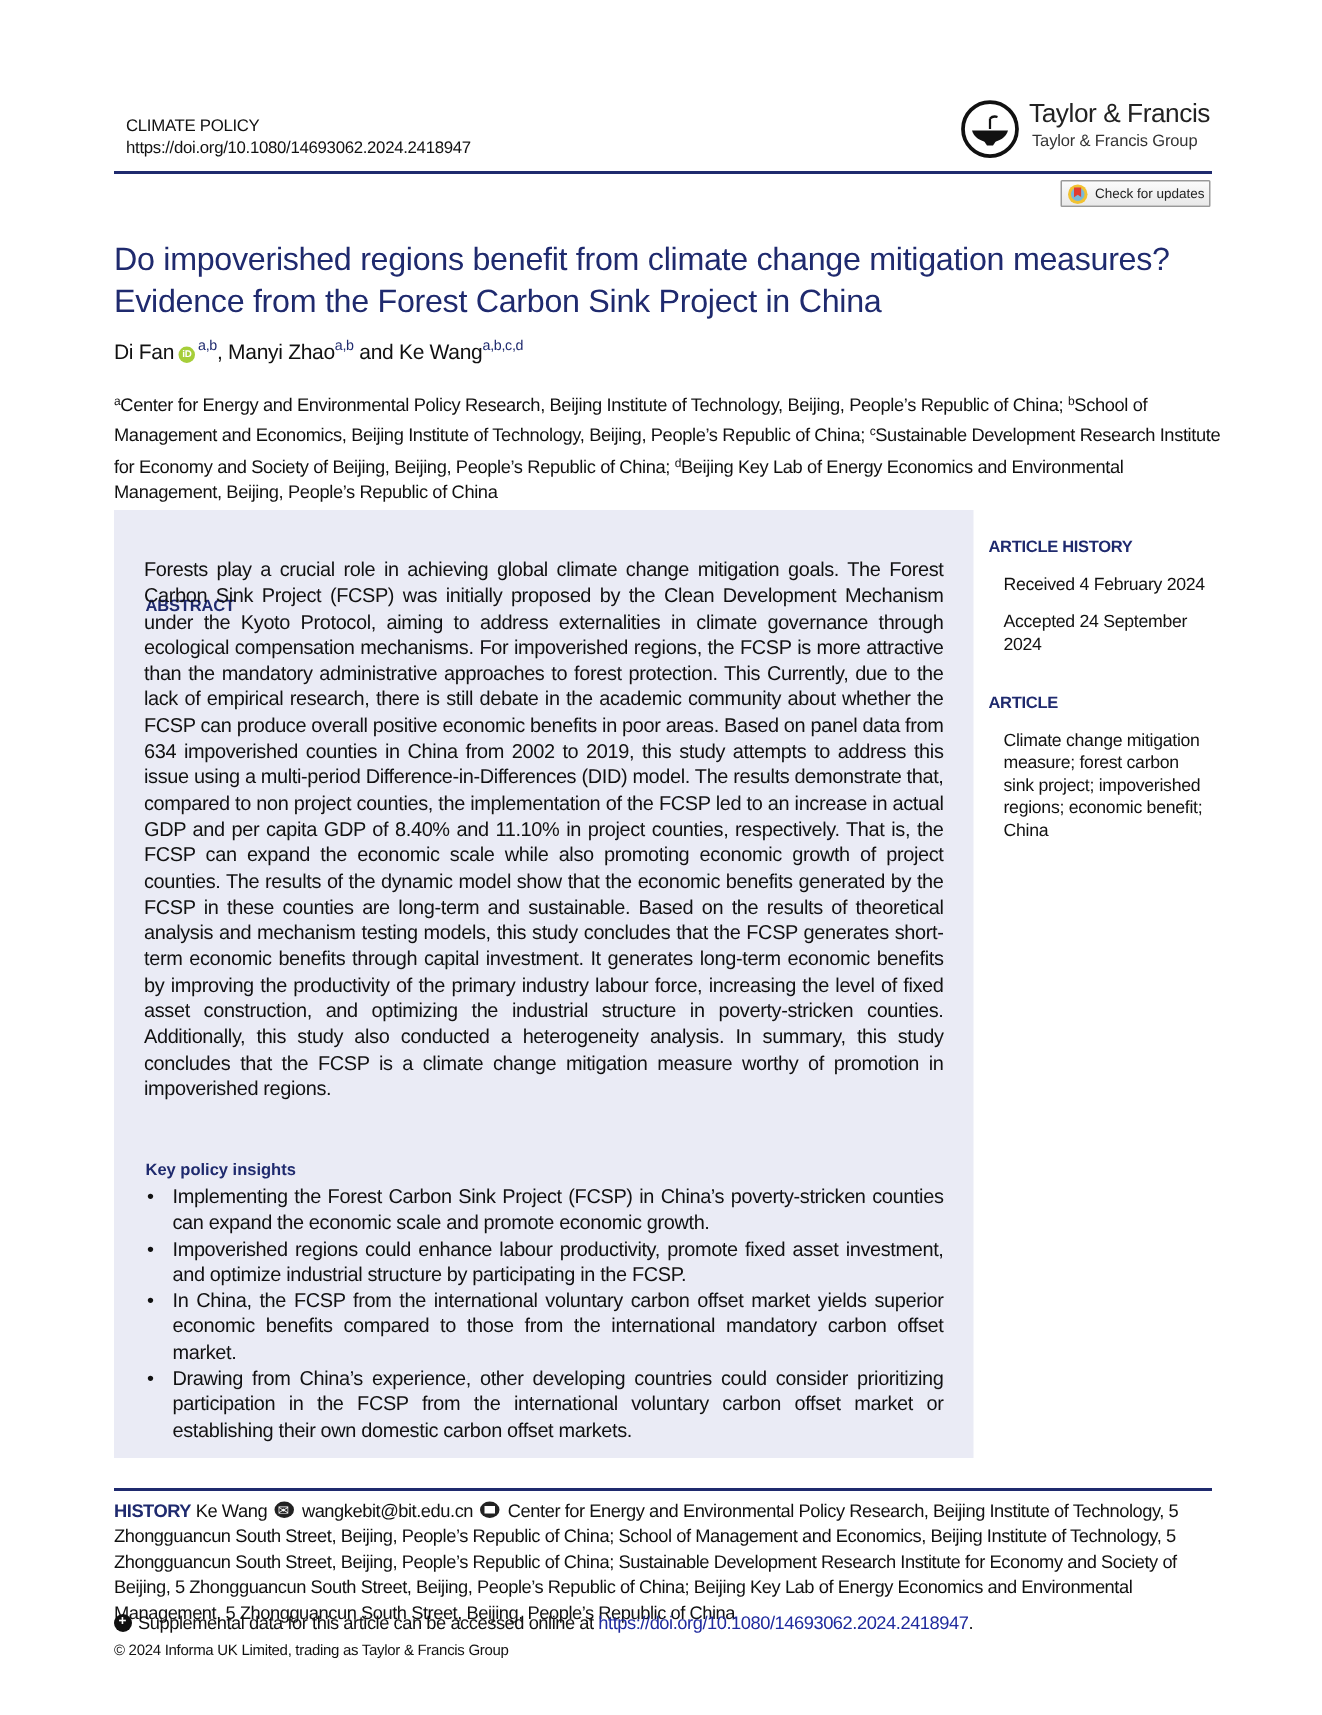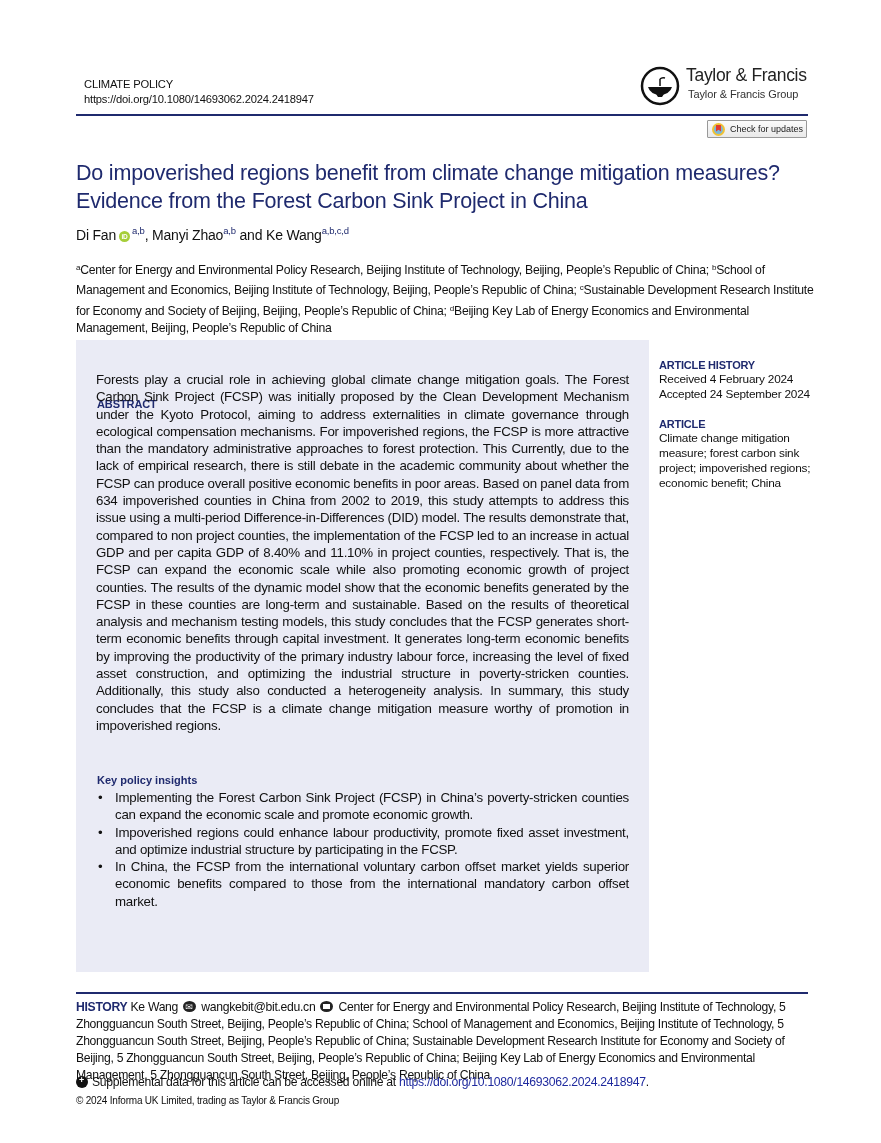--- a/index.html
+++ b/index.html
@@ -33,21 +33,21 @@
   .abs-head { position:absolute; left:97px; top:358px; font-size:11px; font-weight:bold; color:#1f2a6e; letter-spacing:-0.1px;margin-top:40px; }
   .abs-text { position:absolute; left:96px; top:371px; width:533px; font-size:13.3px; line-height:17.3px; color:#111; text-align:justify; letter-spacing:-0.25px; }
   .kpi-head { position:absolute; left:97px; top:774px; font-size:11px; font-weight:bold; color:#1f2a6e; }
   .kpi-list { position:absolute; left:96px; top:789px; width:533px; margin:0; padding:0; list-style:none; font-size:13.3px; line-height:17.3px; color:#111; letter-spacing:-0.25px; }
   .kpi-list li { position:relative; padding-left:19px; text-align:justify; }
   .kpi-list li::before { content:"•"; position:absolute; left:2px; top:0; }
 
   
   .side { position:absolute; left:659px; top:358px; width:155px; font-size:11.8px; line-height:15px; color:#111; letter-spacing:-0.2px; }
   .side h4 { margin:0; font-size:11px; font-weight:bold; color:#1f2a6e; line-height:14px; }
-  .side p { margin:0; }
+  .side p { margin:10px; }
   .side .gap { height:15px; }
 
   
   .foot-rule { position:absolute; left:76px; top:992px; width:732px; height:2px; background:#1f2a6e; }
   .contact { position:absolute; left:76px; top:999px; width:740px; font-size:12.2px; line-height:17px; color:#111; letter-spacing:-0.3px; }
   .contact .lbl { font-weight:bold; color:#1f2a6e; }
   .ico-mail, .ico-addr { display:inline-block; width:13px; height:11px; border-radius:50%; background:#222; vertical-align:-1px; position:relative; margin:0 2px; }
   .ico-mail::after { content:"✉"; position:absolute; left:2px; top:-2px; font-size:9px; color:#fff; }
   .ico-addr::after { content:""; position:absolute; left:3px; top:3px; width:7px; height:5px; background:#fff; }
   .supp { position:absolute; left:76px; top:1075px; font-size:12.2px; color:#111; letter-spacing:-0.3px; }
@@ -97,20 +97,21 @@
 
 <div class="abs-box"></div>
 <div class="abs-head">ABSTRACT</div>
 <div class="abs-text narrow">Forests play a crucial role in achieving global climate change mitigation goals. The Forest Carbon Sink Project (FCSP) was initially proposed by the Clean Development Mechanism under the Kyoto Protocol, aiming to address externalities in climate governance through ecological compensation mechanisms. For impoverished regions, the FCSP is more attractive than the mandatory administrative approaches to forest protection. This Currently, due to the lack of empirical research, there is still debate in the academic community about whether the FCSP can produce overall positive economic benefits in poor areas. Based on panel data from 634 impoverished counties in China from 2002 to 2019, this study attempts to address this issue using a multi-period Difference-in-Differences (DID) model. The results demonstrate that, compared to non project counties, the implementation of the FCSP led to an increase in actual GDP and per capita GDP of 8.40% and 11.10% in project counties, respectively. That is, the FCSP can expand the economic scale while also promoting economic growth of project counties. The results of the dynamic model show that the economic benefits generated by the FCSP in these counties are long-term and sustainable. Based on the results of theoretical analysis and mechanism testing models, this study concludes that the FCSP generates short-term economic benefits through capital investment. It generates long-term economic benefits by improving the productivity of the primary industry labour force, increasing the level of fixed asset construction, and optimizing the industrial structure in poverty-stricken counties. Additionally, this study also conducted a heterogeneity analysis. In summary, this study concludes that the FCSP is a climate change mitigation measure worthy of promotion in impoverished regions.</div>
 
 <div class="kpi-head">Key policy insights</div>
 <ul class="kpi-list narrow">
   <li>Implementing the Forest Carbon Sink Project (FCSP) in China’s poverty-stricken counties can expand the economic scale and promote economic growth.</li>
   <li>Impoverished regions could enhance labour productivity, promote fixed asset investment, and optimize industrial structure by participating in the FCSP.</li>
   <li>In China, the FCSP from the international voluntary carbon offset market yields superior economic benefits compared to those from the international mandatory carbon offset market.</li>
+  <li>Drawing from China’s experience, other developing countries could consider prioritizing participation in the FCSP from the international voluntary carbon offset market or establishing their own domestic carbon offset markets.</li>
 </ul>
 
 <div class="side narrow">
   <h4>ARTICLE HISTORY</h4>
   <p>Received 4 February 2024</p>
   <p>Accepted 24 September 2024</p>
   <div class="gap"></div>
   <h4>ARTICLE</h4>
   <p>Climate change mitigation measure; forest carbon sink project; impoverished regions; economic benefit; China</p>
 </div>

